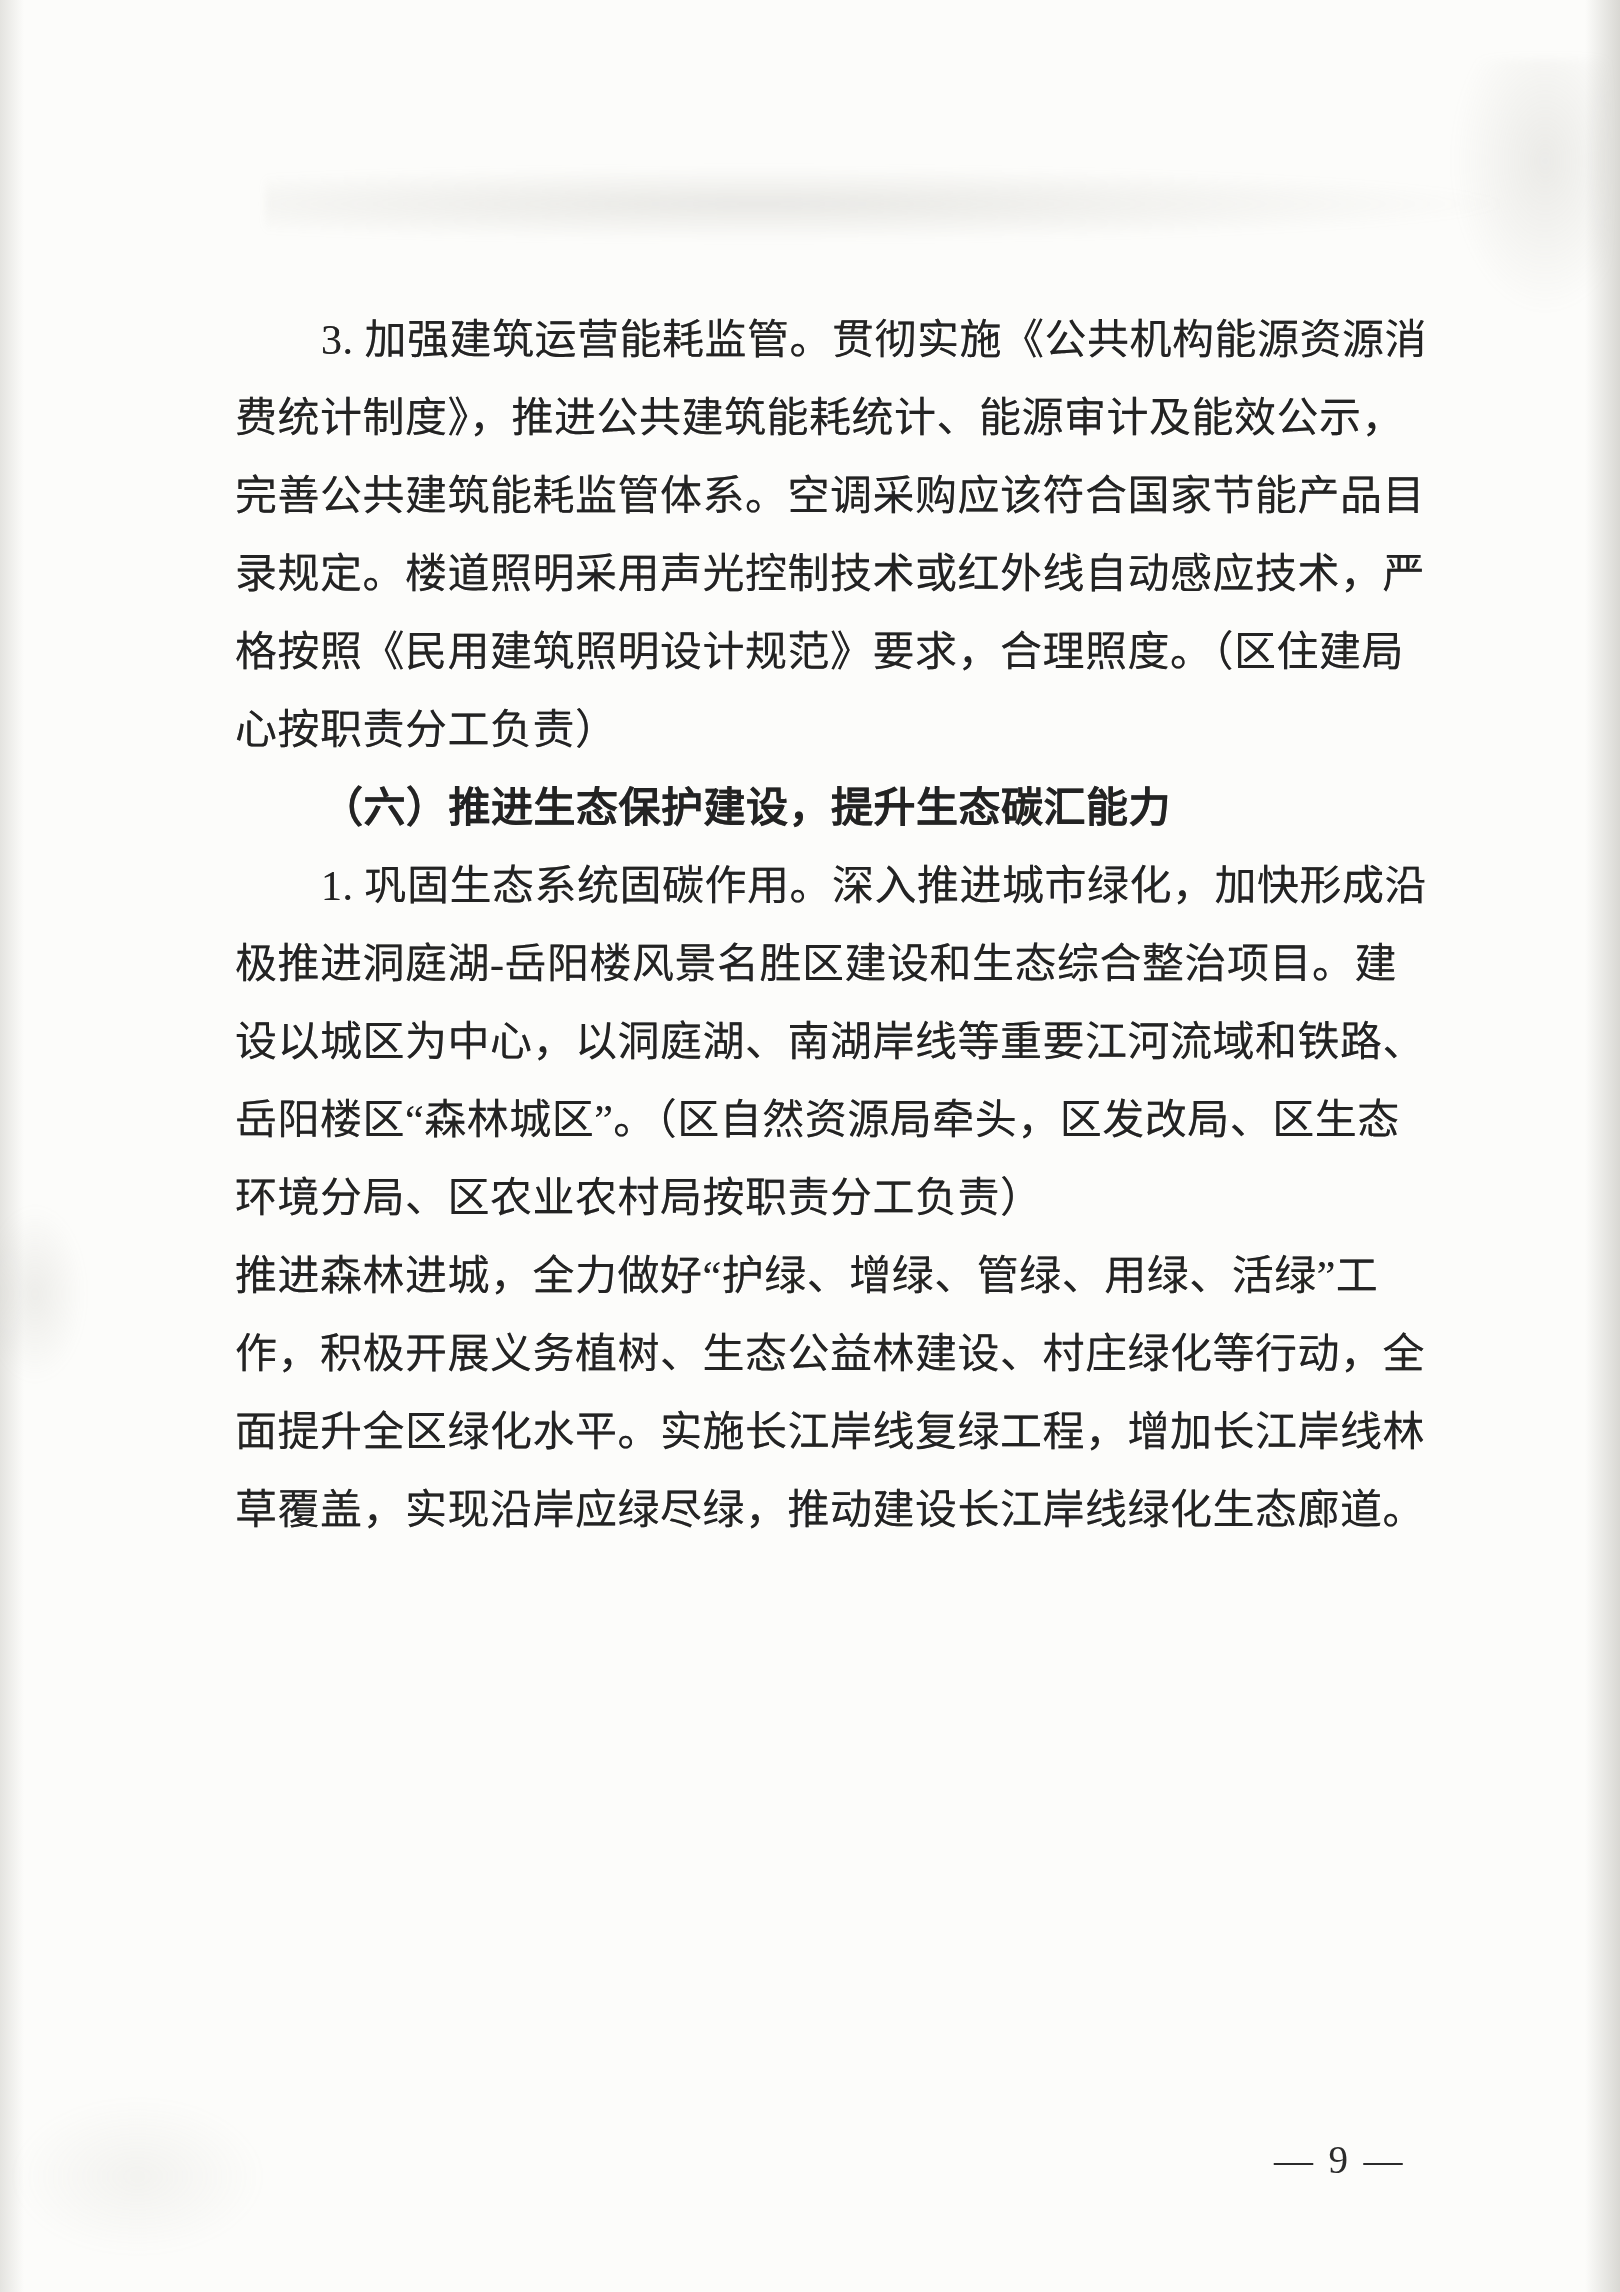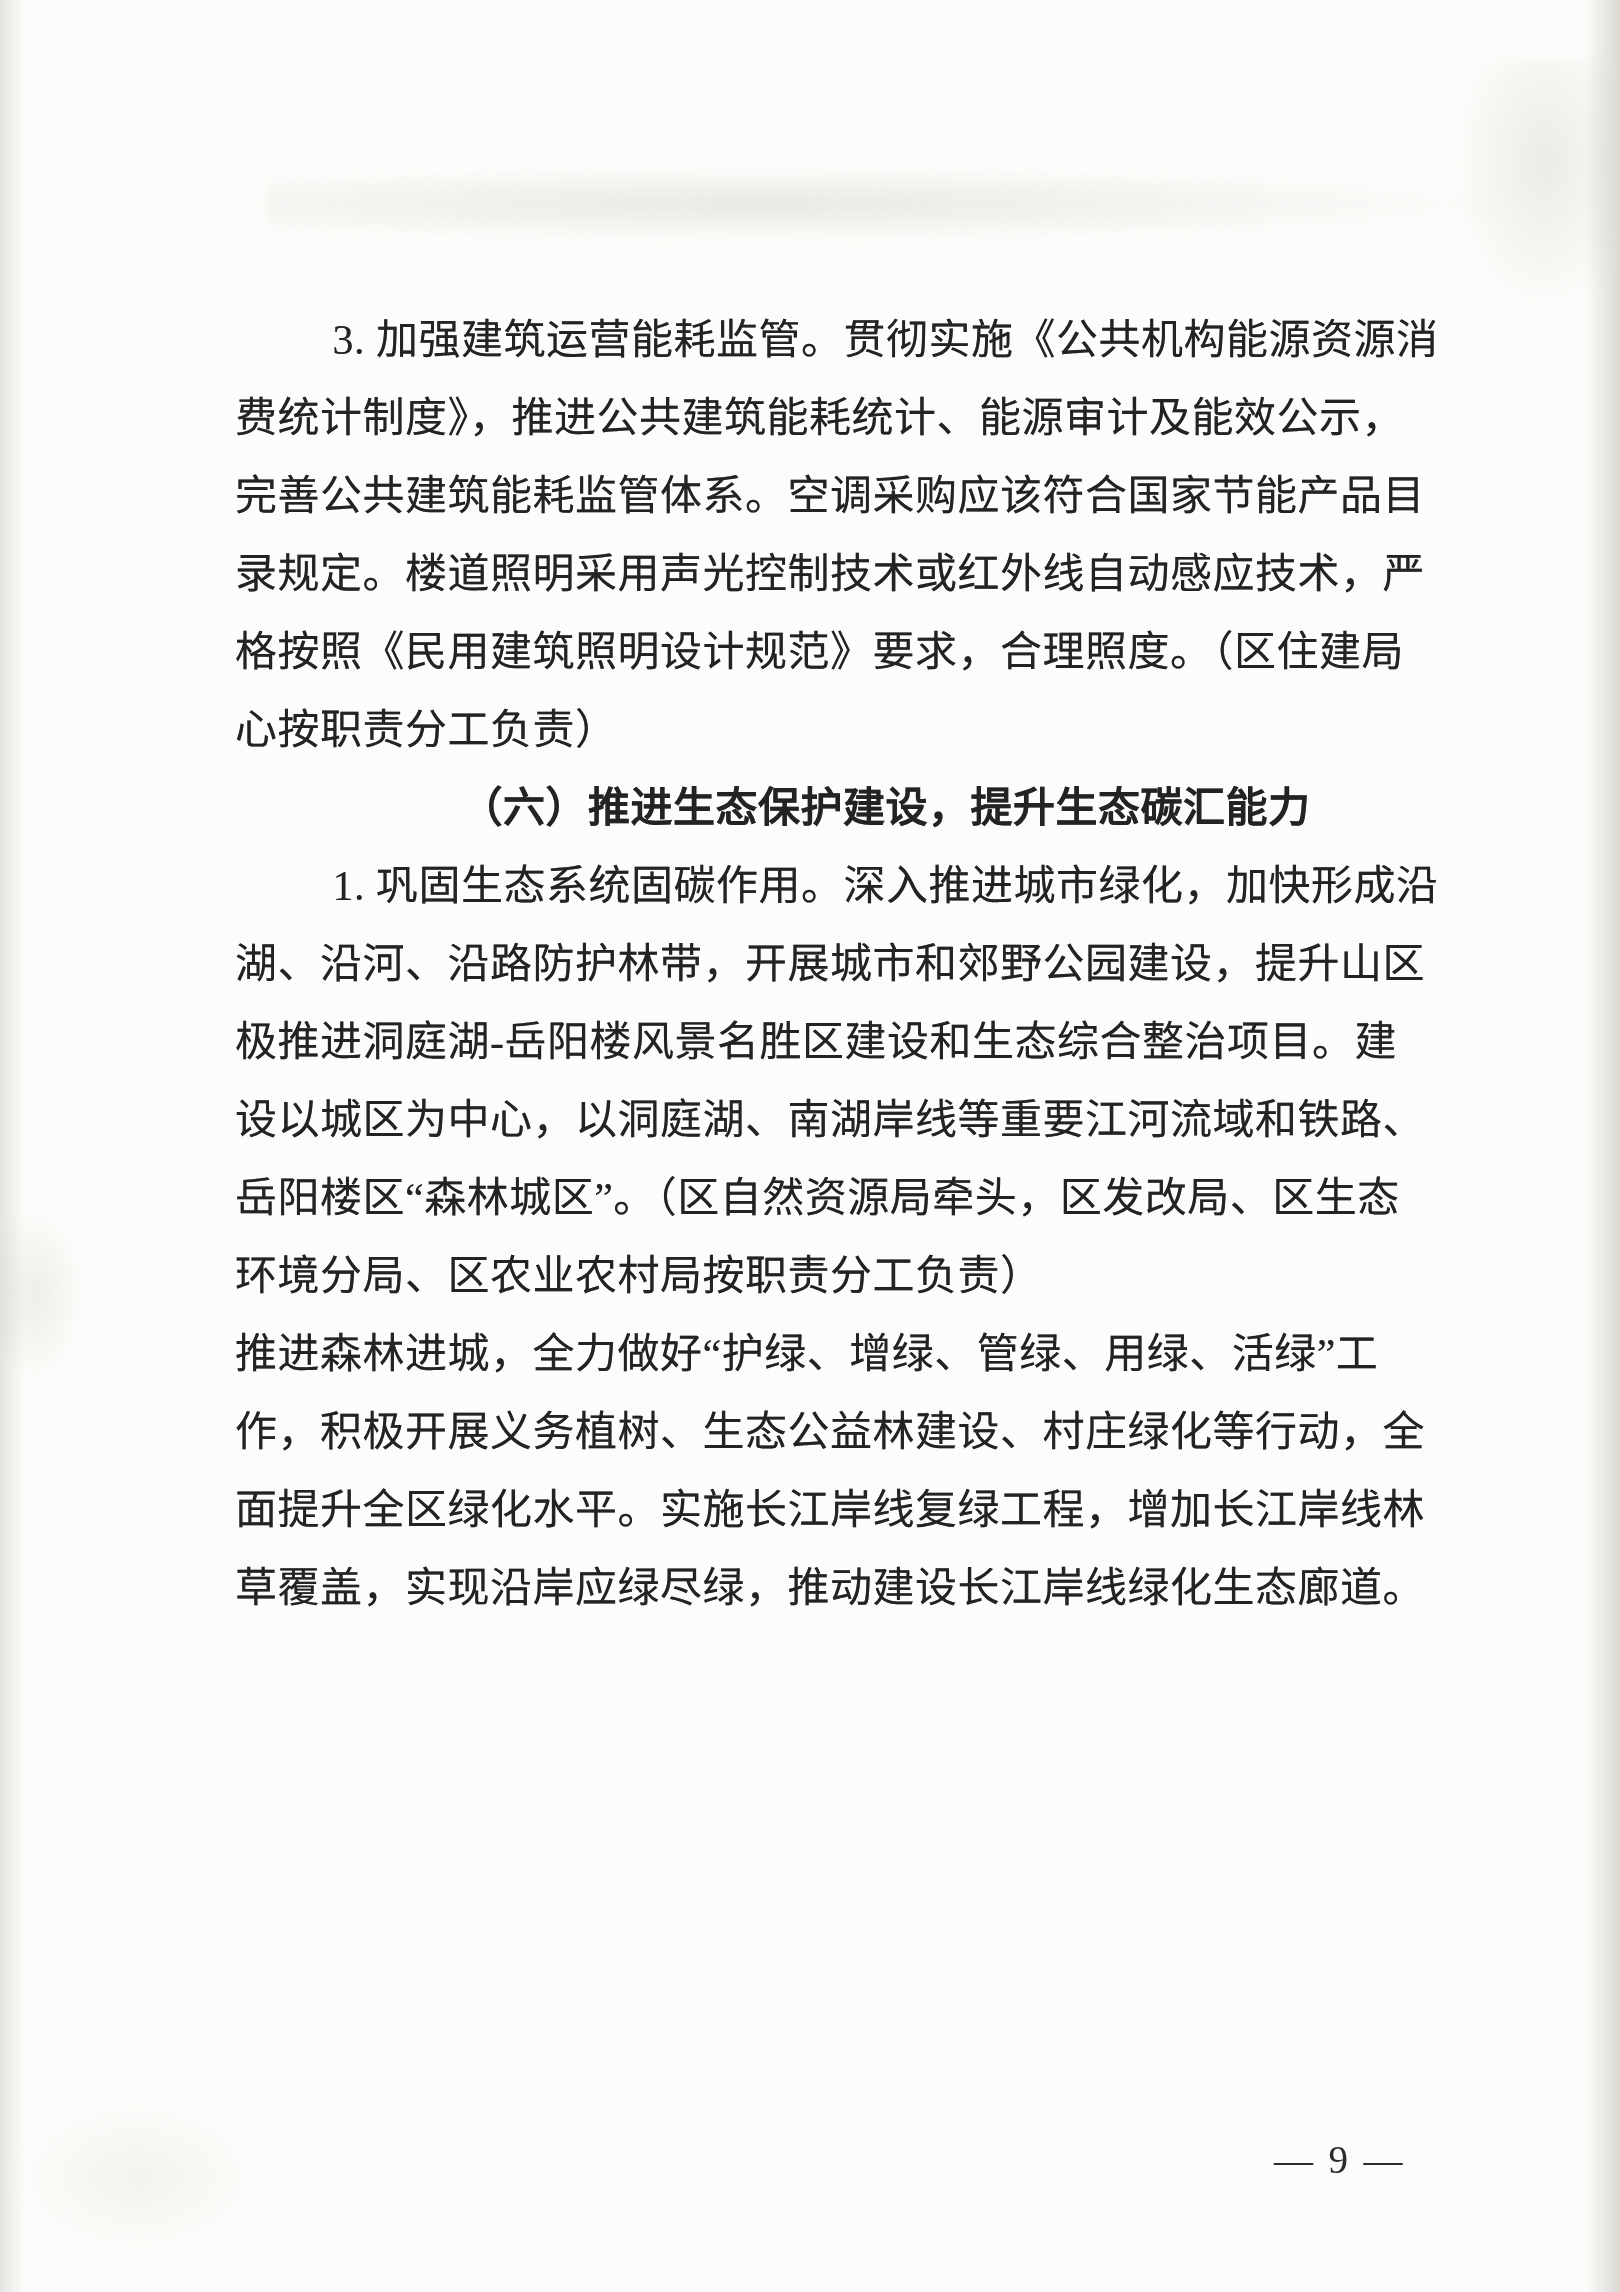--- a/index.html
+++ b/index.html
@@ -77,21 +77,20 @@
   .line {
     height: 78px;
     line-height: 78px;
     font-size: 42px;
     letter-spacing: 0.5px;
     white-space: nowrap;
     text-shadow: 0 0 0.6px rgba(35,35,35,0.55);
   }
   .indent {
     padding-left: 86px;
-    text-align: center;
   }
   .heading {
     font-weight: bold;
   }
   .page-number {
     position: absolute;
     left: 1274px;
     top: 2137px;
     font-size: 39px;
     letter-spacing: 2.9px;
@@ -113,21 +112,20 @@
 
   <div class="text-block" style="color: rgb(35, 35, 35);">
     <div class="line indent">3. 加强建筑运营能耗监管。贯彻实施《公共机构能源资源消</div>
     <div class="line">费统计制度》，推进公共建筑能耗统计、能源审计及能效公示，</div>
     <div class="line">完善公共建筑能耗监管体系。空调采购应该符合国家节能产品目</div>
     <div class="line">录规定。楼道照明采用声光控制技术或红外线自动感应技术，严</div>
     <div class="line">格按照《民用建筑照明设计规范》要求，合理照度。（区住建局</div>
     <div class="line">心按职责分工负责）</div>
     <div class="line indent heading">（六）推进生态保护建设，提升生态碳汇能力</div>
     <div class="line indent">1. 巩固生态系统固碳作用。深入推进城市绿化，加快形成沿</div>
-    <div class="line">湖、沿河、沿路防护林带，开展城市和郊野公园建设，提升山区</div>
     <div class="line">极推进洞庭湖-岳阳楼风景名胜区建设和生态综合整治项目。建</div>
     <div class="line">设以城区为中心，以洞庭湖、南湖岸线等重要江河流域和铁路、</div>
     <div class="line">岳阳楼区“森林城区”。（区自然资源局牵头，区发改局、区生态</div>
     <div class="line">环境分局、区农业农村局按职责分工负责）</div>
     <div class="line">推进森林进城，全力做好“护绿、增绿、管绿、用绿、活绿”工</div>
     <div class="line">作，积极开展义务植树、生态公益林建设、村庄绿化等行动，全</div>
     <div class="line">面提升全区绿化水平。实施长江岸线复绿工程，增加长江岸线林</div>
     <div class="line">草覆盖，实现沿岸应绿尽绿，推动建设长江岸线绿化生态廊道。</div>
   </div>
 

